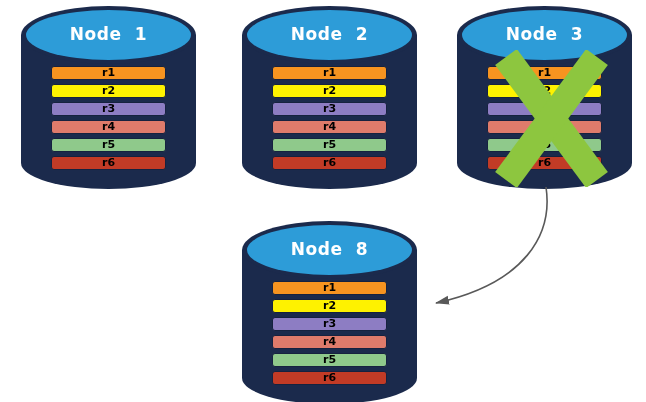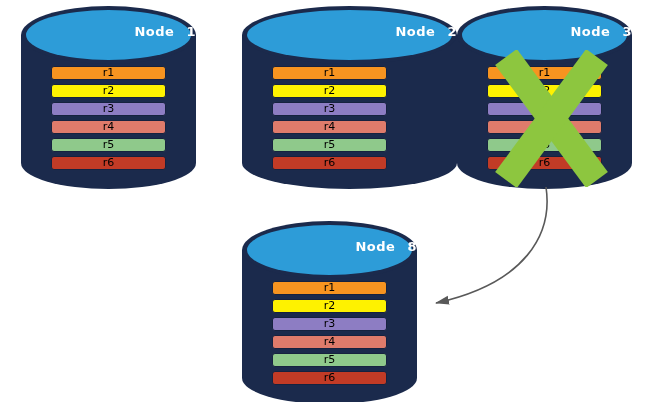--- a/index.html
+++ b/index.html
@@ -40,43 +40,43 @@
     left: 5px; right: 5px;
     top: 4px;
     height: 50px;
     background: #2D9CD8;
     border-radius: 50%;
   }
   .node-title {
     position: absolute;
     top: 18px;
     left: 0; right: 0;
-    text-align: right;
+    text-align: center;
     color: #ffffff;
     font-weight: bold;
-    font-size: 13px;
+    font-size: 17px;
     letter-spacing: 0.5px;
     word-spacing: 7px;
   }
   .replica-list {
     position: absolute;
     top: 60px;
     left: 30px;
     width: 115px;
   }
   .bar {
     height: 14px;
     margin-bottom: 4px;
     border: 1px solid #16223F;
     border-radius: 3px;
     box-sizing: border-box;
     text-align: center;
     font-size: 11px;
     line-height: 12px;
-    font-weight: normal;
+    font-weight: bold;
     color: #000000;
   }
   .failure-x {
     position: absolute;
     left: 38px;
     top: 44px;
     width: 113px;
     height: 137px;
     z-index: 5;
   }
@@ -102,21 +102,21 @@
     <div class="replica-list">
         <div class="bar" style="background: rgb(247, 148, 32);">r1</div>
         <div class="bar" style="background: rgb(254, 242, 0);">r2</div>
         <div class="bar" style="background: rgb(141, 125, 195);">r3</div>
         <div class="bar" style="background: rgb(223, 123, 107);">r4</div>
         <div class="bar" style="background: rgb(143, 201, 139);">r5</div>
         <div class="bar" style="background: rgb(194, 59, 38);">r6</div>
       </div>
   </div>
 
-  <div class="node" style="left:242px; top:6px;padding-left:40px;">
+  <div class="node" style="left:242px; top:6px;">
     <div class="cyl-side"></div>
     <div class="cyl-rim"></div>
     <div class="cyl-face"></div>
     <div class="node-title">Node 2</div>
     <div class="replica-list">
         <div class="bar" style="background: rgb(247, 148, 32);">r1</div>
         <div class="bar" style="background: rgb(254, 242, 0);">r2</div>
         <div class="bar" style="background: rgb(141, 125, 195);">r3</div>
         <div class="bar" style="background: rgb(223, 123, 107);">r4</div>
         <div class="bar" style="background: rgb(143, 201, 139);">r5</div>

